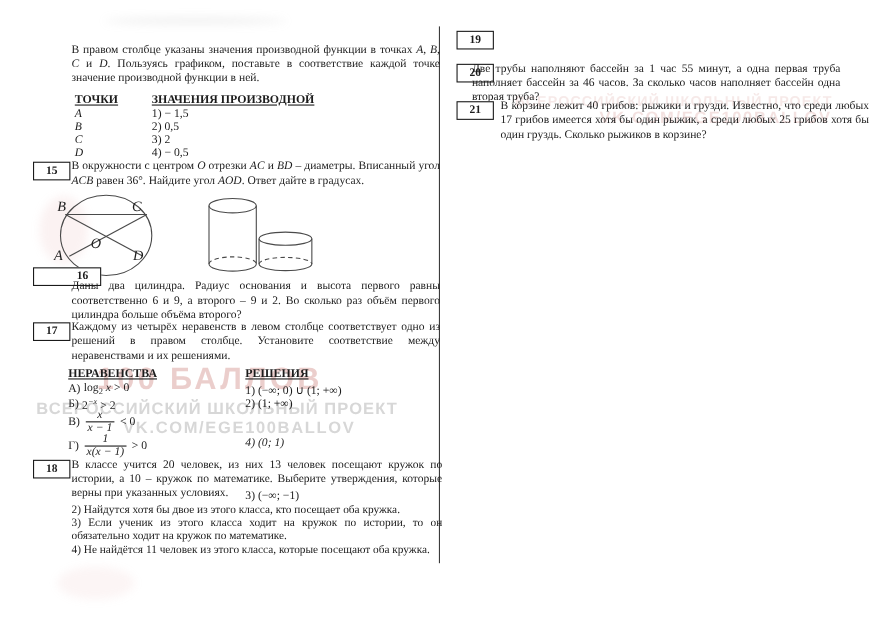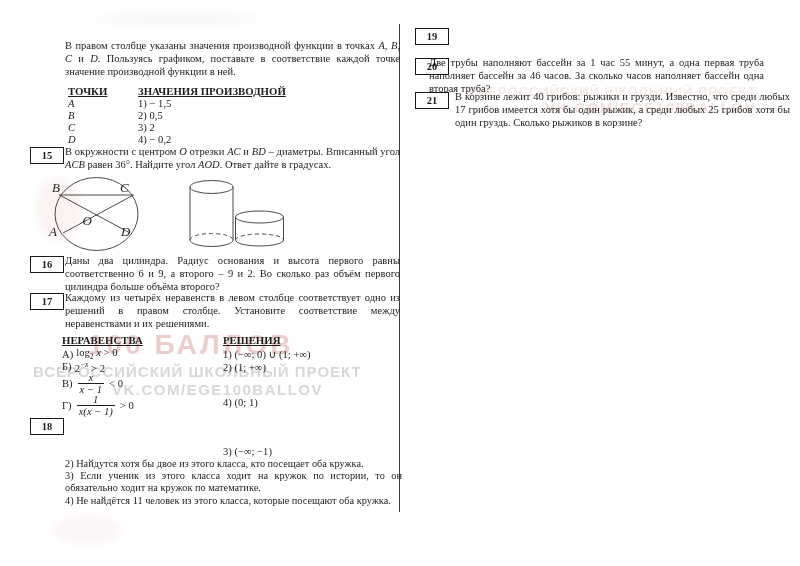--- a/index.html
+++ b/index.html
@@ -58,21 +58,21 @@
     <div class="row">
       <span class="pt-letter">B</span>
       <span>2) 0,5</span>
     </div>
     <div class="row">
       <span class="pt-letter">C</span>
       <span>3) 2</span>
     </div>
     <div class="row">
       <span class="pt-letter">D</span>
-      <span>4) − 0,2</span>
+      <span>4) − 0,5</span>
     </div>
   </div>
 
   <div class="numbox" style="left:30px;top:147px;">15</div>
   <div class="text" style="left:65px;top:145px;width:335px;"><span>В окружности с центром </span><span style="font-style: italic;">O</span><span> отрезки </span><span style="font-style: italic;">AC</span><span> и </span><span style="font-style: italic;">BD</span><span> – диаметры. Вписанный угол </span><span style="font-style: italic;">ACB</span><span> равен 36°. Найдите угол </span><span style="font-style: italic;">AOD</span><span>. Ответ дайте в градусах.</span></div>
 
   <svg class="fig" style="left:45px;top:172px;" width="110" height="92" viewBox="0 0 110 92">
     <ellipse cx="51.5" cy="42" rx="41.5" ry="36.5"></ellipse>
     <line x1="14.5" y1="23" x2="88.5" y2="23"></line>
     <line x1="14.5" y1="23" x2="85" y2="61"></line>
@@ -90,21 +90,21 @@
     <path class="dash" d="M5,64 A21.5,6.5 0 0 1 48,64"></path>
     <path d="M5,64 A21.5,6.5 0 0 0 48,64"></path>
     <ellipse cx="26.5" cy="11" rx="21.5" ry="6.5"></ellipse>
     <line x1="50.5" y1="41" x2="50.5" y2="64"></line>
     <line x1="98.5" y1="41" x2="98.5" y2="64"></line>
     <path class="dash" d="M50.5,64 A24,6 0 0 1 98.5,64"></path>
     <path d="M50.5,64 A24,6 0 0 0 98.5,64"></path>
     <ellipse cx="74.5" cy="41" rx="24" ry="6"></ellipse>
   </svg>
 
-  <div class="numbox" style="left:30px;top:256px;">16</div>
+  <div class="numbox" style="left:30px;top:243px;padding-left:28px;">16</div>
   <div class="text" style="left:65px;top:254px;width:335px;">Даны два цилиндра. Радиус основания и высота первого равны соответственно 6 и 9, а второго – 9 и 2. Во сколько раз объём первого цилиндра больше объёма второго?</div>
 
   <div class="numbox" style="left:30px;top:293px;">17</div>
   <div class="text" style="left:65px;top:291px;width:335px;">Каждому из четырёх неравенств в левом столбце соответствует одно из решений в правом столбце. Установите соответствие между неравенствами и их решениями.</div>
 
   <div class="thead" style="left:62px;top:334px;">НЕРАВЕНСТВА</div>
   <div class="thead" style="left:223px;top:334px;">РЕШЕНИЯ</div>
 
   <div class="ineq" style="left:62px;top:347px;">
     <span>А)</span>
@@ -127,23 +127,24 @@
     <span class="frac">
       <span class="fnum">1</span>
       <span class="fden">x(x − 1)</span>
     </span>
     <span>&gt; 0</span>
   </div>
 
   <div class="sol" style="left:223px;top:348px;">1) (−∞; 0) ∪ (1; +∞)</div>
   <div class="sol" style="left:223px;top:362px;">2) (1; +∞)</div>
   <div class="sol" style="left:223px;top:398px;margin-top:48px;">3) (−∞; −1)</div>
-  <div class="sol" style="left:223px;top:397px;">4) (0; 1)</div>
+  <div class="sol" style="left:223px;top:397px;font-style:italic;">4) (0; 1)</div>
 
   <div class="numbox" style="left:30px;top:418px;">18</div>
+  <div class="text" style="left:65px;top:416px;width:337px;">В классе учится 20 человек, из них 13 человек посещают кружок по истории, а 10 – кружок по математике. Выберите утверждения, которые верны при указанных условиях.</div>
   <div class="optlist" style="left:65px;top:458px;width:337px;">
     <div>2) Найдутся хотя бы двое из этого класса, кто посещает оба кружка.</div>
     <div>3) Если ученик из этого класса ходит на кружок по истории, то он обязательно ходит на кружок по математике.</div>
     <div>4) Не найдётся 11 человек из этого класса, которые посещают оба кружка.</div>
   </div>
 
   <div class="numbox" style="left:415px;top:28px;">19</div>
 
   <div class="numbox" style="left:415px;top:58px;">20</div>
   <div class="text" style="left:429px;top:56px;width:335px;">Две трубы наполняют бассейн за 1 час 55 минут, а одна первая труба наполняет бассейн за 46 часов. За сколько часов наполняет бассейн одна вторая труба?</div>

